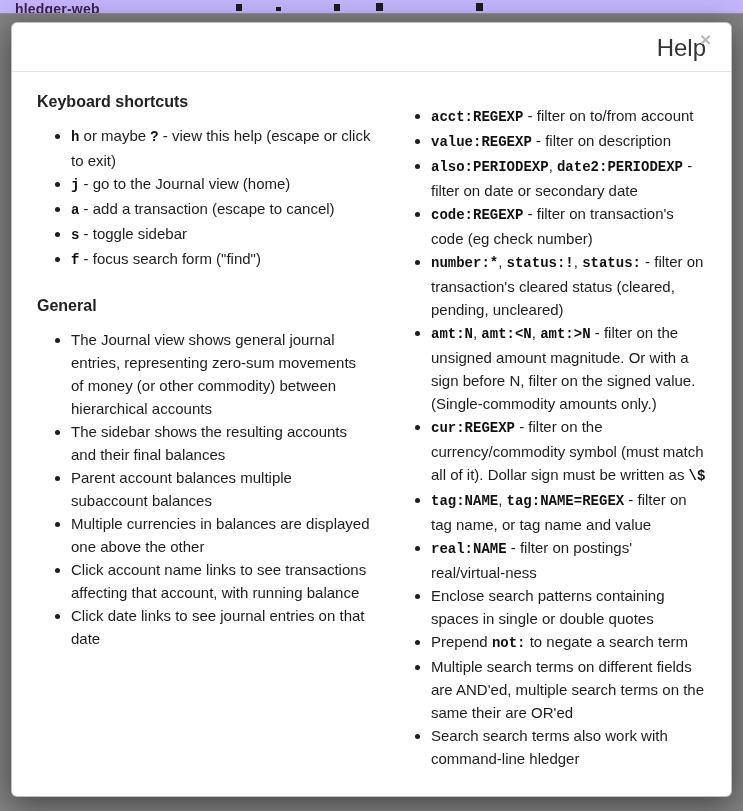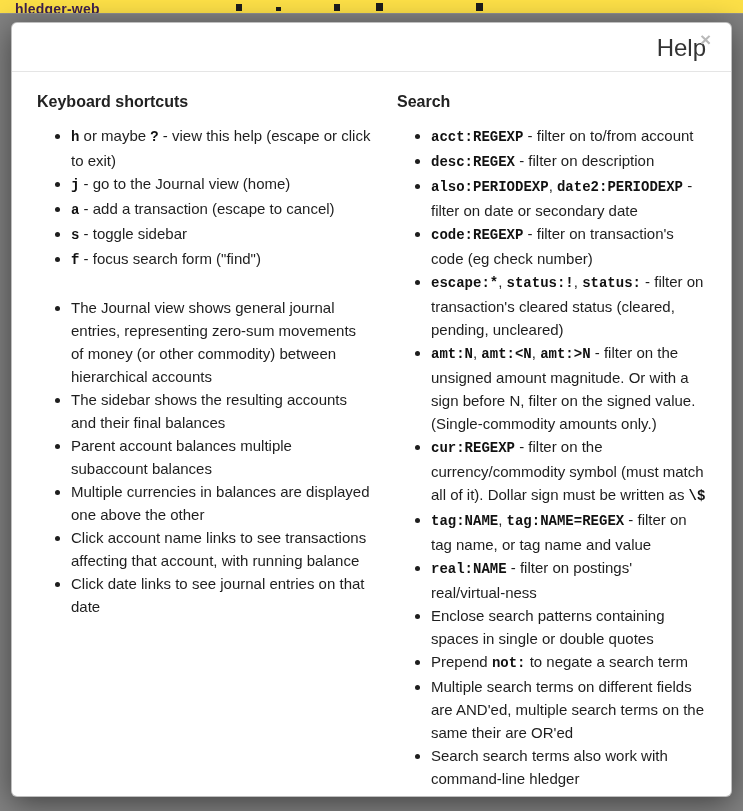--- a/index.html
+++ b/index.html
@@ -8,21 +8,21 @@
     font-family: "Liberation Sans", sans-serif;
     background: #828282;
     position: relative;
     overflow: hidden;
     color: #222;
   }
 
   
   .page-strip {
     position: absolute; top: 0; left: 0; right: 0; height: 14px;
-    background: #fde047;
+    background: #c4b5fd;
     border-bottom: 1px solid #909090;
     overflow: hidden;
   }
   .brand-link {
     position: absolute; left: 15px; top: 1px;
     font-size: 14px; font-weight: bold;
     color: #3d1f4d; text-decoration: none;
     letter-spacing: 0.2px;
   }
   .frag { position: absolute; background: #1c1c1c; bottom: 2px; }
@@ -108,37 +108,37 @@
   <div class="modal-body">
     <div class="col-left">
         <h4 class="section-heading">Keyboard shortcuts</h4>
         <ul class="help-list">
           <li><code>h</code> or maybe <code>?</code> - view this help (escape or click to exit)</li>
           <li><code>j</code> - go to the Journal view (home)</li>
           <li><code>a</code> - add a transaction (escape to cancel)</li>
           <li><code>s</code> - toggle sidebar</li>
           <li><code>f</code> - focus search form ("find")</li>
         </ul>
+        <h4 class="section-heading">General</h4>
         <ul class="help-list">
           <li>The Journal view shows general journal entries, representing zero-sum movements of money (or other commodity) between hierarchical accounts</li>
           <li>The sidebar shows the resulting accounts and their final balances</li>
           <li>Parent account balances multiple subaccount balances</li>
           <li>Multiple currencies in balances are displayed one above the other</li>
           <li>Click account name links to see transactions affecting that account, with running balance</li>
           <li>Click date links to see journal entries on that date</li>
         </ul>
       </div>
     <div class="col-right">
-        <h4 class="section-heading">Search</h4>
         <ul class="help-list">
           <li><code>acct:REGEXP</code> - filter on to/from account</li>
-          <li><code>desc:REGEX</code> - filter on description</li>
+          <li><code>value:REGEXP</code> - filter on description</li>
           <li><code>also:PERIODEXP</code>, <code>date2:PERIODEXP</code> - filter on date or secondary date</li>
           <li><code>code:REGEXP</code> - filter on transaction's code (eg check number)</li>
-          <li><code>escape:*</code>, <code>status:!</code>, <code>status:</code> - filter on transaction's cleared status (cleared, pending, uncleared)</li>
+          <li><code>number:*</code>, <code>status:!</code>, <code>status:</code> - filter on transaction's cleared status (cleared, pending, uncleared)</li>
           <li><code>amt:N</code>, <code>amt:&lt;N</code>, <code>amt:&gt;N</code> - filter on the unsigned amount magnitude. Or with a sign before N, filter on the signed value. (Single-commodity amounts only.)</li>
           <li><code>cur:REGEXP</code> - filter on the currency/commodity symbol (must match all of it). Dollar sign must be written as <code>\$</code></li>
           <li><code>tag:NAME</code>, <code>tag:NAME=REGEX</code> - filter on tag name, or tag name and value</li>
           <li><code>real:NAME</code> - filter on postings' real/virtual-ness</li>
           <li>Enclose search patterns containing spaces in single or double quotes</li>
           <li>Prepend <code>not:</code> to negate a search term</li>
           <li>Multiple search terms on different fields are AND'ed, multiple search terms on the same their are OR'ed</li>
           <li>Search search terms also work with command-line hledger</li>
         </ul>
       </div>

